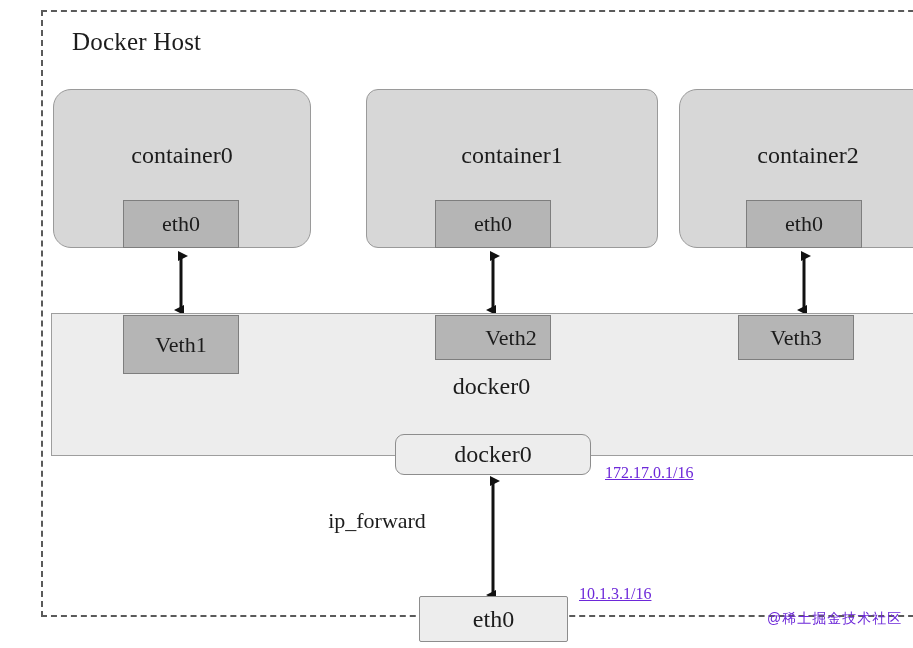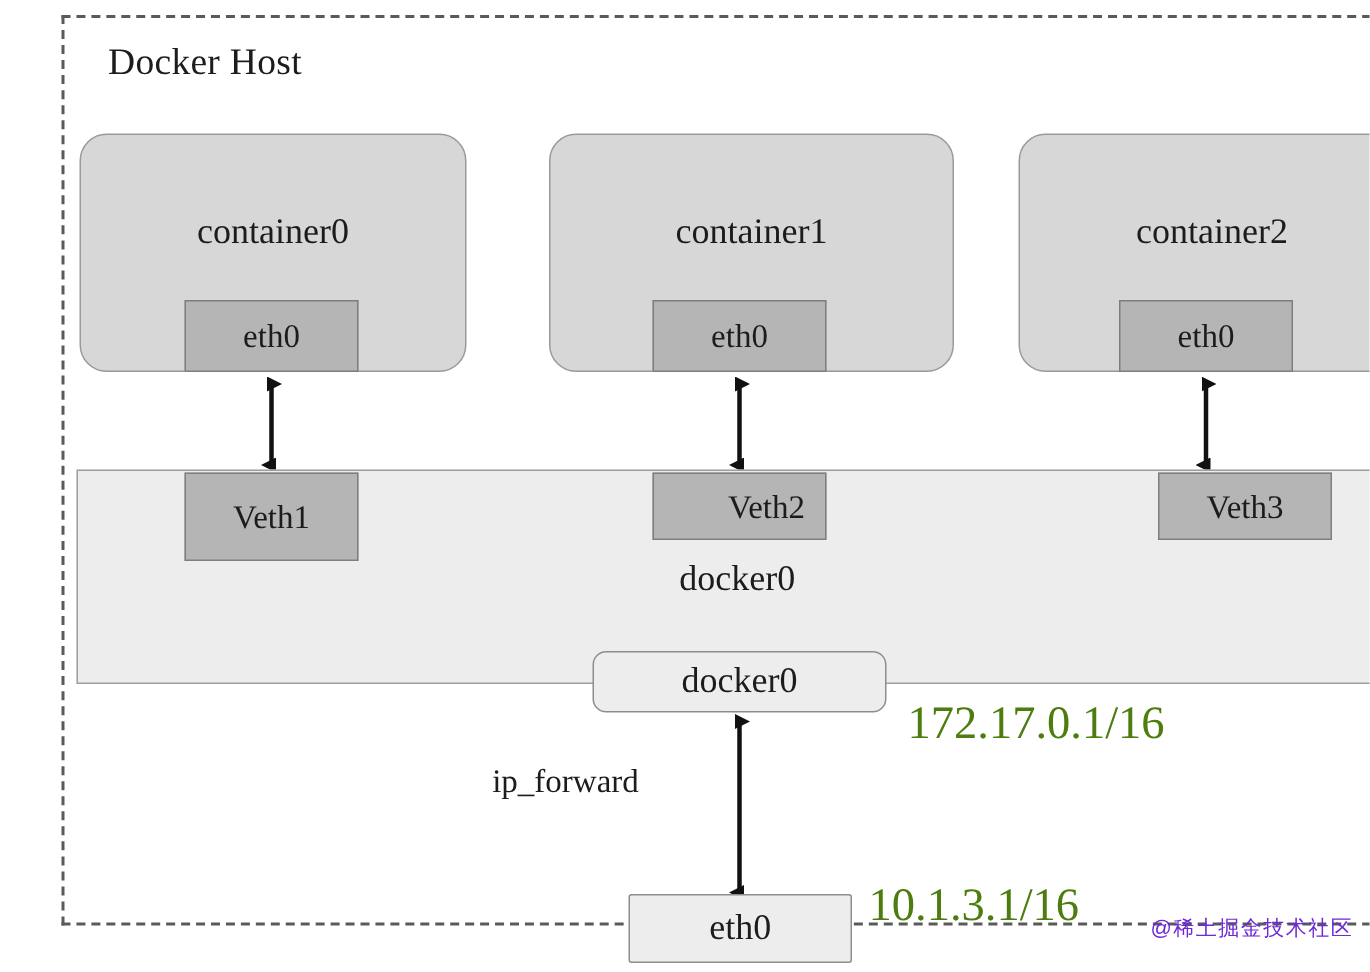--- a/index.html
+++ b/index.html
@@ -107,23 +107,24 @@
 
   
   .arrow {
     position: absolute;
     overflow: visible;
   }
 
   
   .ip-label {
     position: absolute;
-    font-size: 31px;
-    color: #4d7c0f;
-    white-space: nowrap;
+    font-size: 16px;
+    color: #6d28d9;
+    white-space: nowrap;
+    text-decoration: underline;
   }
   .fwd-label {
     position: absolute;
     font-size: 22px;
     color: #1c1c1c;
     line-height: 1.22;
     text-align: center;
     white-space: nowrap;
   }
 
@@ -143,21 +144,21 @@
 <div id="canvas">
 
   <div class="host-boundary"></div>
   <div class="host-title">Docker Host</div>
 
   <div class="container-box" style="left:17px; top:89px; width:258px; height:159px;">
     <div class="container-label">container0</div>
   </div>
   <div class="iface-box" style="left:87px; top:200px; width:116px; height:48px;">eth0</div>
 
-  <div class="container-box" style="left:330px; top:89px; width:270px; height:159px;">
+  <div class="container-box" style="left:330px; top:89px; width:292px; height:159px;border-radius:12px;">
     <div class="container-label">container1</div>
   </div>
   <div class="iface-box" style="left:399px; top:200px; width:116px; height:48px;">eth0</div>
 
   <div class="container-box" style="left:643px; top:89px; width:258px; height:159px;">
     <div class="container-label">container2</div>
   </div>
   <div class="iface-box" style="left:710px; top:200px; width:116px; height:48px;">eth0</div>
 
   <svg class="arrow" style="left:130px; top:248px;" width="30" height="70">
@@ -177,21 +178,21 @@
   </svg>
 
   <svg class="arrow" style="left:753px; top:248px;" width="30" height="70">
     <line x1="15" y1="8" x2="15" y2="62" stroke="#111111" stroke-width="3" marker-start="url(#ah-up)" marker-end="url(#ah-down)"></line>
   </svg>
 
   <div class="bridge-rect" style="left:15px; top:313px; width:881px; height:143px;"></div>
 
   <div class="iface-box" style="left:87px; top:315px; width:116px; height:59px;">Veth1</div>
   <div class="iface-box" style="left:399px; top:315px; width:116px; height:45px;padding-left:36px;">Veth2</div>
-  <div class="iface-box" style="left:736px; top:315px; width:116px; height:45px;">Veth3</div>
+  <div class="iface-box" style="left:702px; top:315px; width:116px; height:45px;">Veth3</div>
 
   <div class="bridge-label" style="left:15px; top:373px; width:881px;">docker0</div>
 
   <div class="node-box rounded" style="left:359px; top:434px; width:196px; height:41px;">docker0</div>
 
   <div class="ip-label" style="left:569px; top:464px;">172.17.0.1/16</div>
 
   <svg class="arrow" style="left:442px; top:473px;" width="30" height="130">
     <line x1="15" y1="8" x2="15" y2="122" stroke="#111111" stroke-width="3" marker-start="url(#ah-up)" marker-end="url(#ah-down)"></line>
   </svg>

